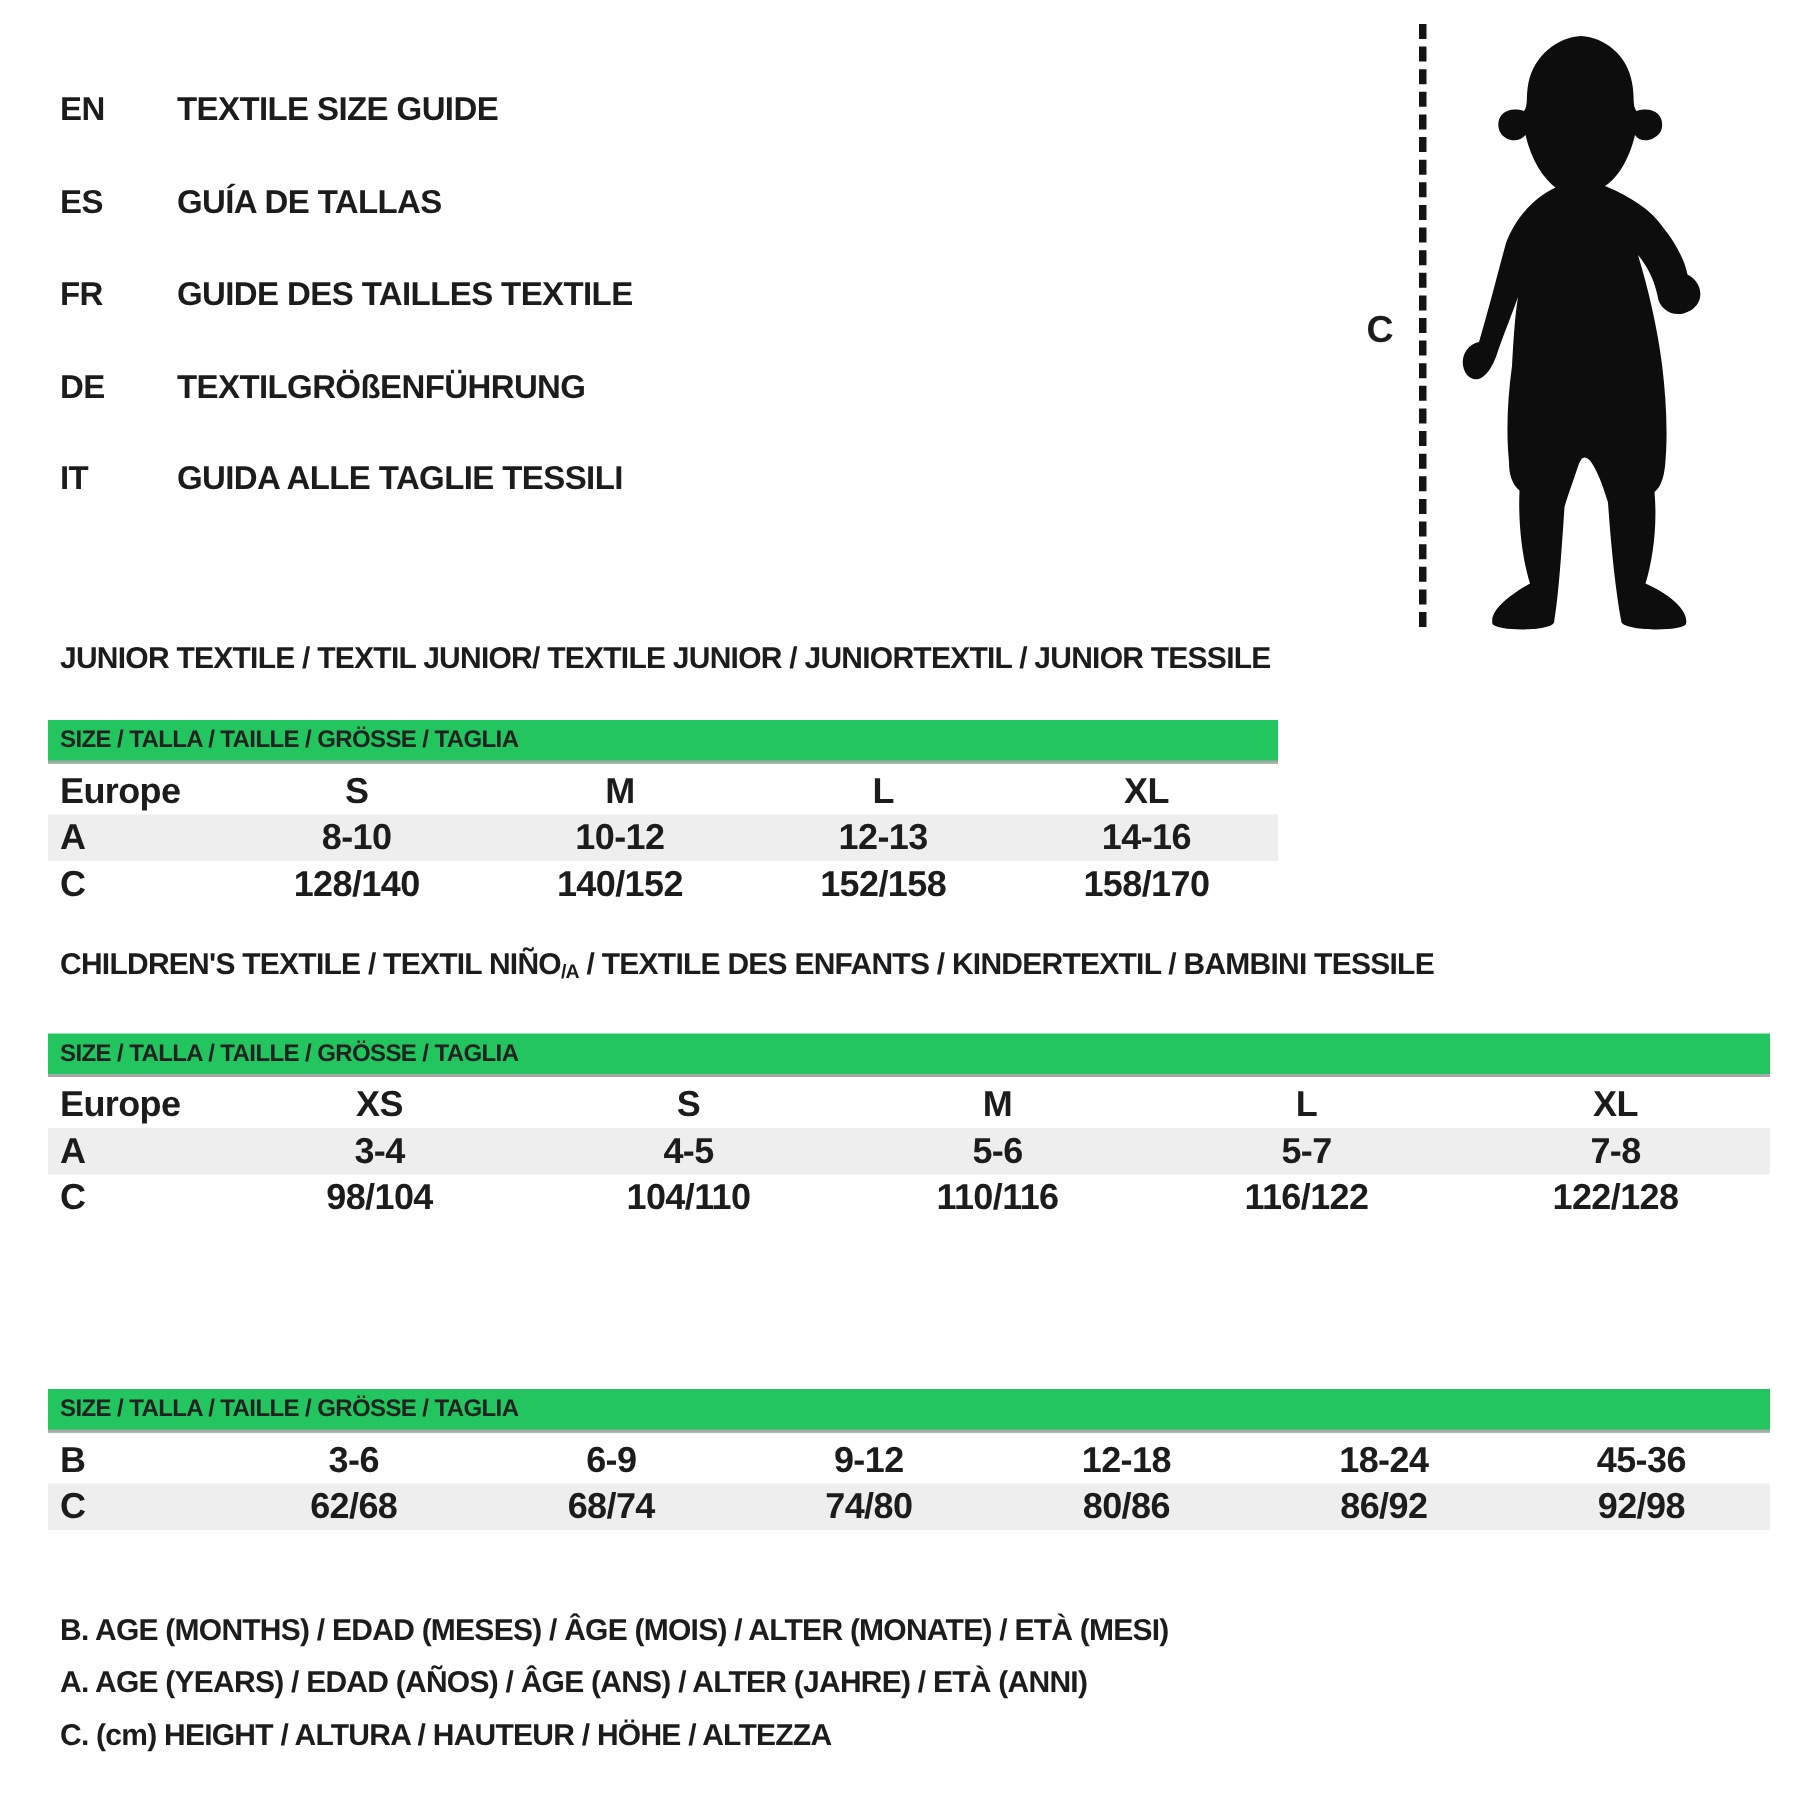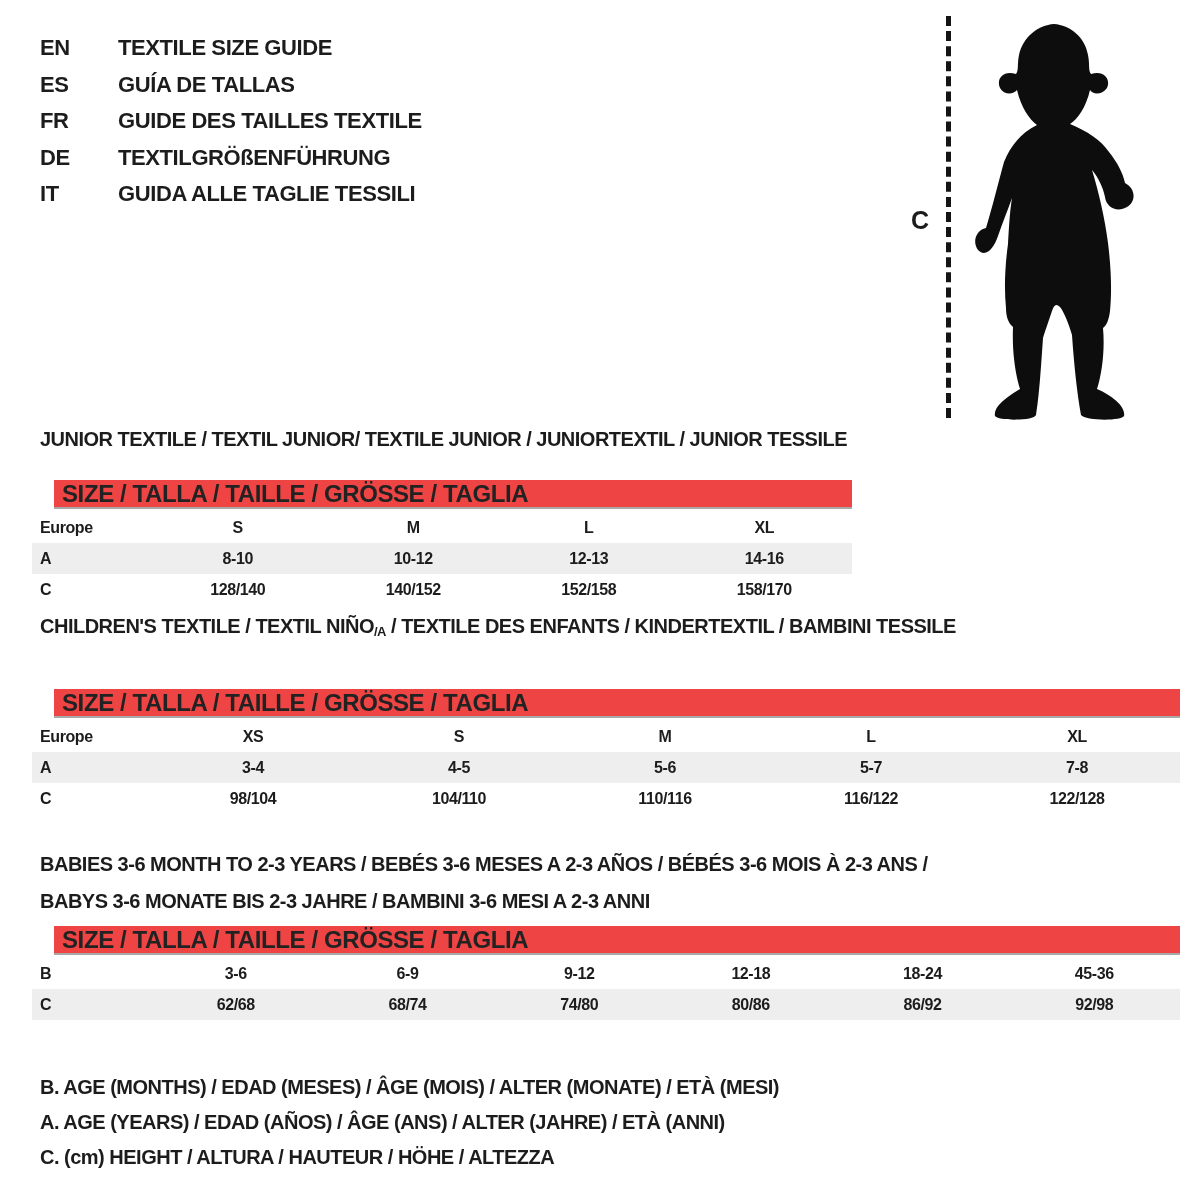--- a/index.html
+++ b/index.html
@@ -8,46 +8,46 @@
     width:1200px;height:1200px;
     background:#ffffff;
     font-family:"Liberation Sans","DejaVu Sans",sans-serif;
     color:#1c1c1c;
     overflow:hidden;
     -webkit-font-smoothing:antialiased;
   }
 
   
   .langs{position:absolute;left:40px;top:30px;}
-  .lang-row{display:flex;height:36.5px;align-items:center;font-size:22px;font-weight:700;letter-spacing:-0.4px;}
+  .lang-row{display:flex;height:36.5px;align-items:center;font-size:22px;font-weight:700;letter-spacing:-0.4px;margin-top:25px;}
   .lang-code{width:78px;}
   .lang-label{white-space:nowrap;}
 
   
   .dash-line{position:absolute;left:946px;top:16px;height:402px;width:0;border-left:5px dashed #141414;}
   .c-label{position:absolute;left:911px;top:206px;font-size:25px;font-weight:700;}
   .baby{position:absolute;left:962px;top:20px;}
 
   
   .sec-title{position:absolute;left:40px;font-size:20px;font-weight:700;letter-spacing:-0.5px;white-space:nowrap;}
   .sec-title .sub-small{font-size:13px;position:relative;top:3px;font-weight:700;}
   .title2line{line-height:37px;}
 
   
   .sg-table{position:absolute;left:32px;}
   .t-junior{top:480px;width:820px;}
   .t-children{top:689px;width:1148px;}
   .t-babies{top:926px;width:1148px;}
   .size-bar{
     height:27px;line-height:27px;
-    background:#ef4444;border-bottom:2px solid #a8a8a8;
+    background:#22c55e;border-bottom:2px solid #a8a8a8;
     padding-left:8px;margin-bottom:3px;
-    font-size:24px;font-weight:700;letter-spacing:-0.4px;color:#222;margin-left:22px;
+    font-size:16px;font-weight:700;letter-spacing:-0.4px;color:#222;
   }
-  .trow{display:flex;height:31px;align-items:center;font-size:16px;font-weight:700;letter-spacing:-0.4px;}
+  .trow{display:flex;height:31px;align-items:center;font-size:24px;font-weight:700;letter-spacing:-0.4px;}
   .trow.shaded{background:#eeeeee;}
   .rlabel{width:118px;padding-left:8px;box-sizing:border-box;}
   .cell{flex:1;text-align:center;}
 
   
   .footnotes{position:absolute;left:40px;top:1070px;}
   .footnote{height:35px;line-height:35px;font-size:20px;font-weight:700;letter-spacing:-0.5px;white-space:nowrap;}
 </style>
 </head>
 <body>
@@ -141,21 +141,21 @@
     </div>
     <div class="trow">
       <span class="rlabel">C</span>
       <span class="cell">128/140</span>
       <span class="cell">140/152</span>
       <span class="cell">152/158</span>
       <span class="cell">158/170</span>
     </div>
   </div>
 
-  <div class="sec-title" style="top:615px;text-align:right;">
+  <div class="sec-title" style="top:632px;text-align:right;">
     <span>CHILDREN'S TEXTILE / TEXTIL NIÑO</span><span class="sub-small">/A</span><span> / TEXTILE DES ENFANTS / KINDERTEXTIL / BAMBINI TESSILE</span>
   </div>
   <div class="sg-table t-children">
     <div class="size-bar">SIZE / TALLA / TAILLE / GRÖSSE / TAGLIA</div>
     <div class="trow">
       <span class="rlabel">Europe</span>
       <span class="cell">XS</span>
       <span class="cell">S</span>
       <span class="cell">M</span>
       <span class="cell">L</span>
@@ -172,24 +172,20 @@
     <div class="trow">
       <span class="rlabel">C</span>
       <span class="cell">98/104</span>
       <span class="cell">104/110</span>
       <span class="cell">110/116</span>
       <span class="cell">116/122</span>
       <span class="cell">122/128</span>
     </div>
   </div>
 
-  <div class="sec-title title2line" style="top:846px;">
-    <div>BABIES 3-6 MONTH TO 2-3 YEARS / BEBÉS 3-6 MESES A 2-3 AÑOS / BÉBÉS 3-6 MOIS À 2-3 ANS /</div>
-    <div>BABYS 3-6 MONATE BIS 2-3 JAHRE / BAMBINI 3-6 MESI A 2-3 ANNI</div>
-  </div>
   <div class="sg-table t-babies">
     <div class="size-bar">SIZE / TALLA / TAILLE / GRÖSSE / TAGLIA</div>
     <div class="trow">
       <span class="rlabel">B</span>
       <span class="cell">3-6</span>
       <span class="cell">6-9</span>
       <span class="cell">9-12</span>
       <span class="cell">12-18</span>
       <span class="cell">18-24</span>
       <span class="cell">45-36</span>

